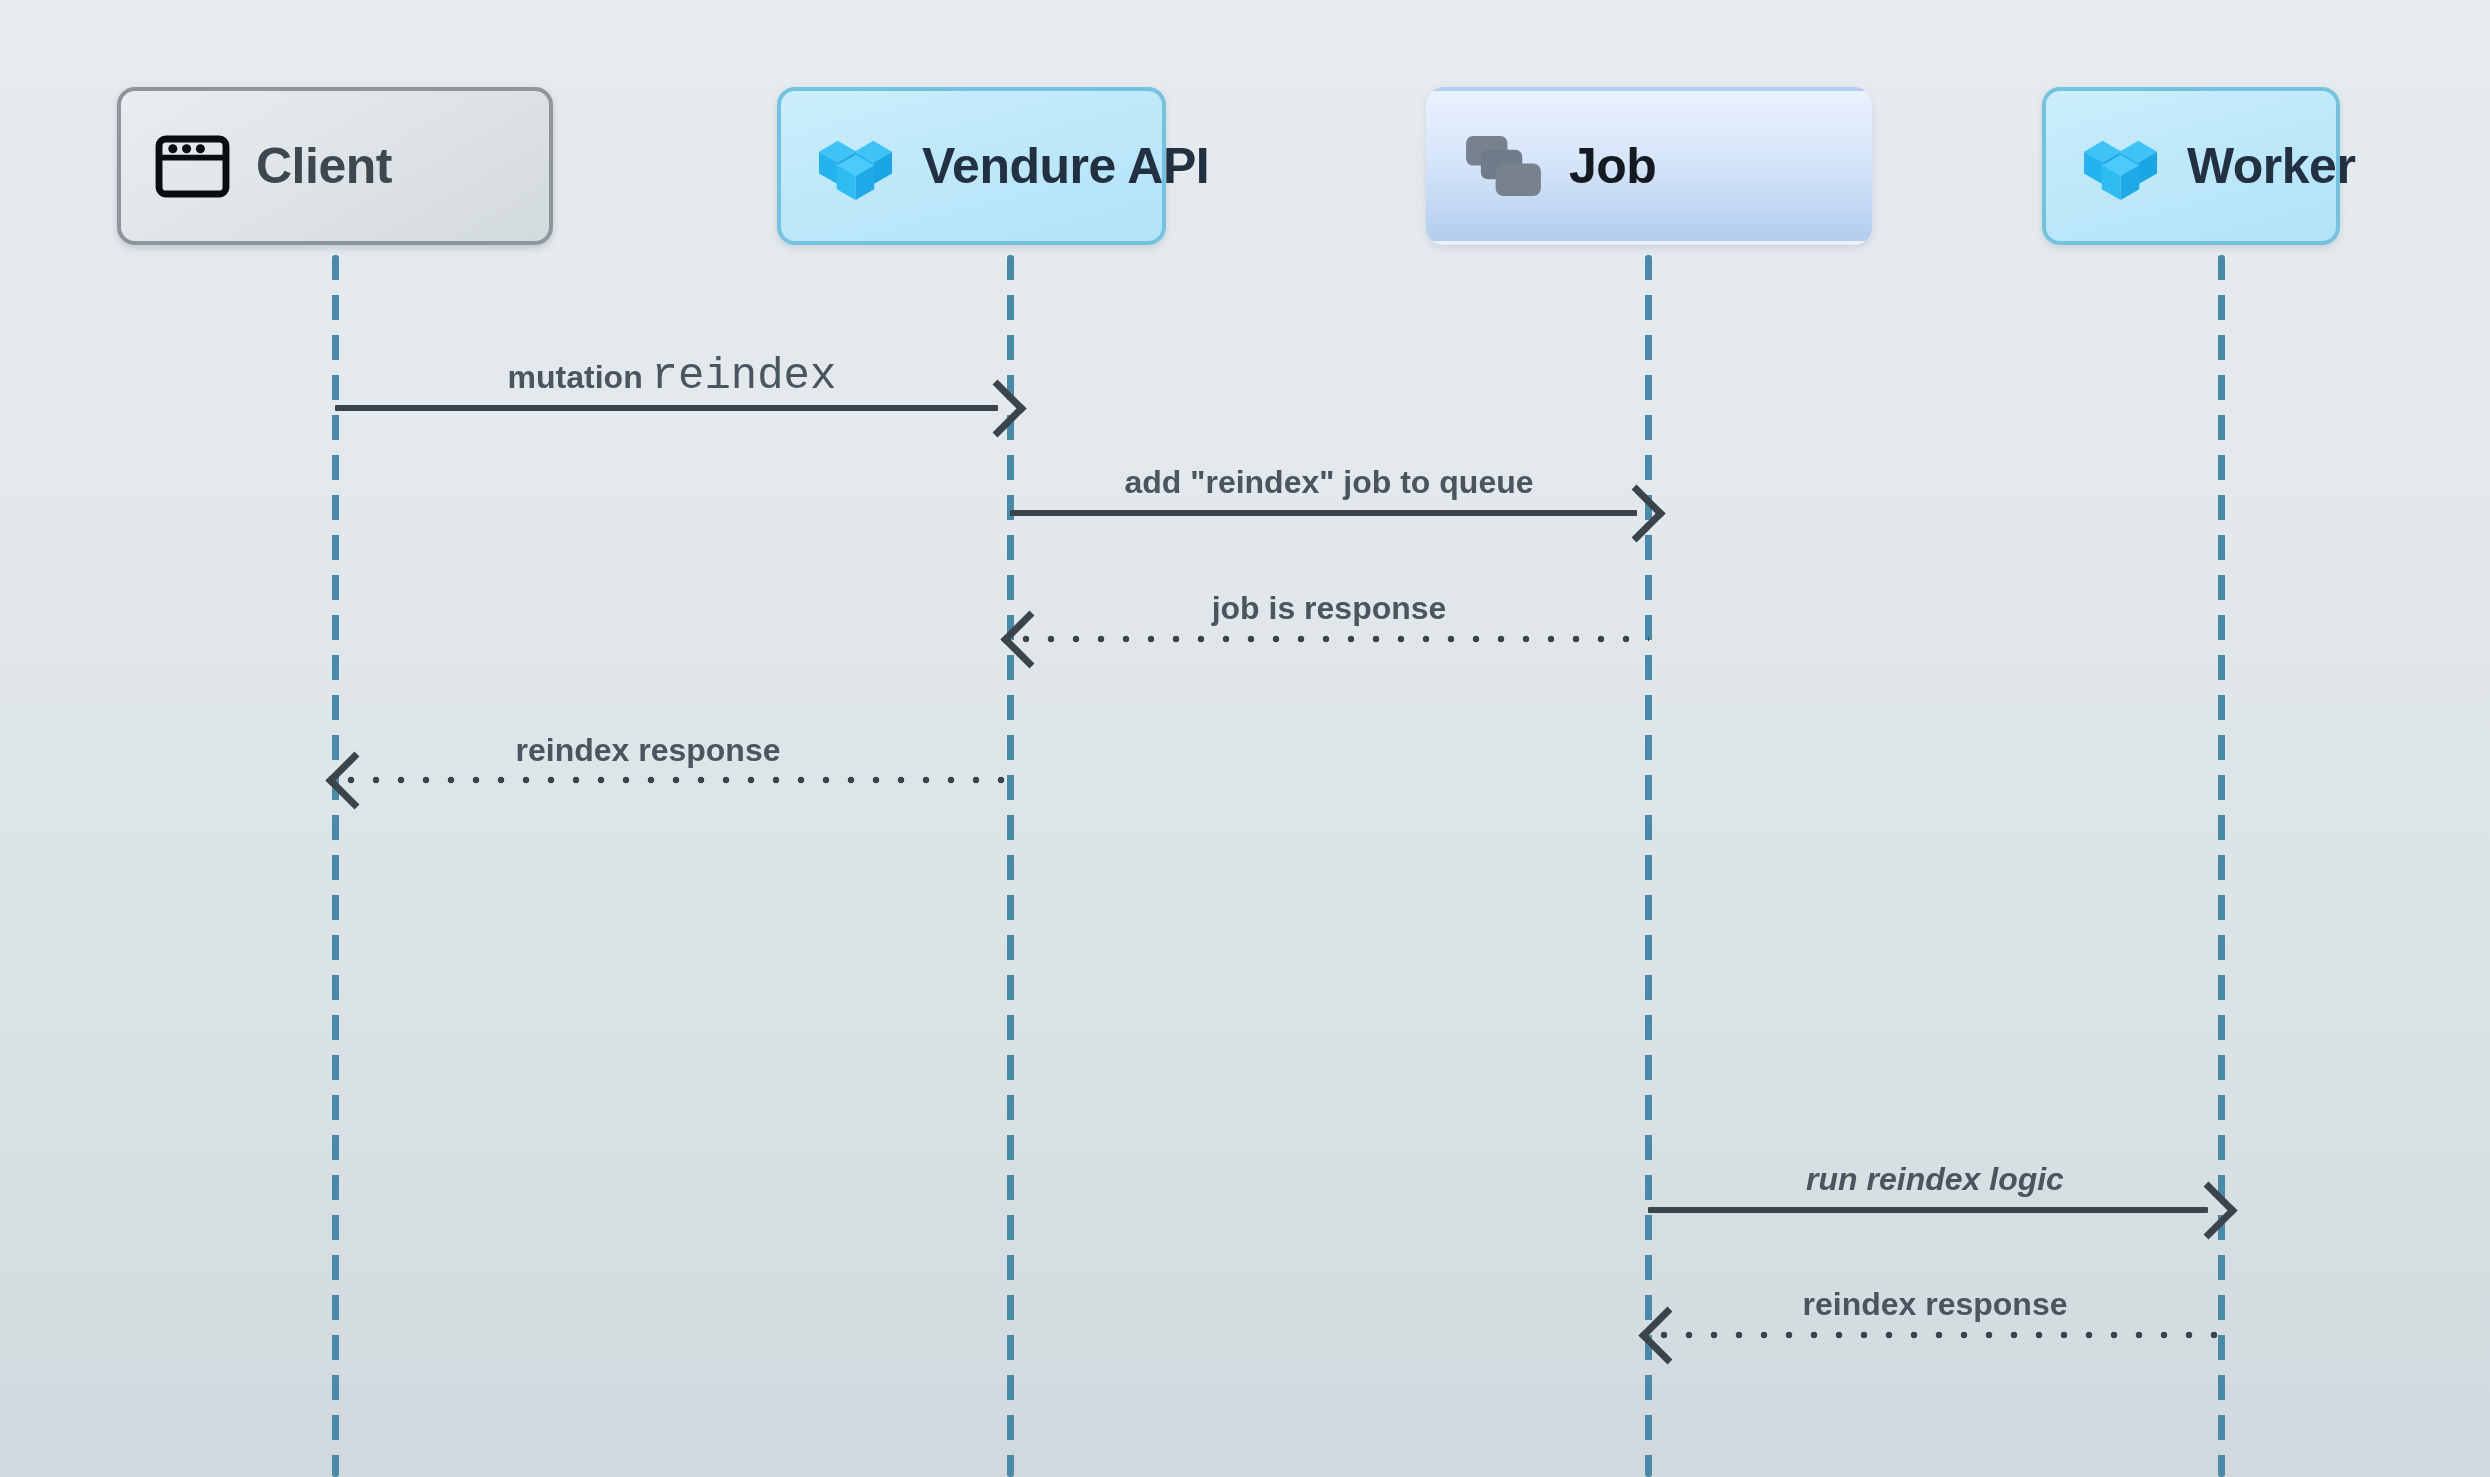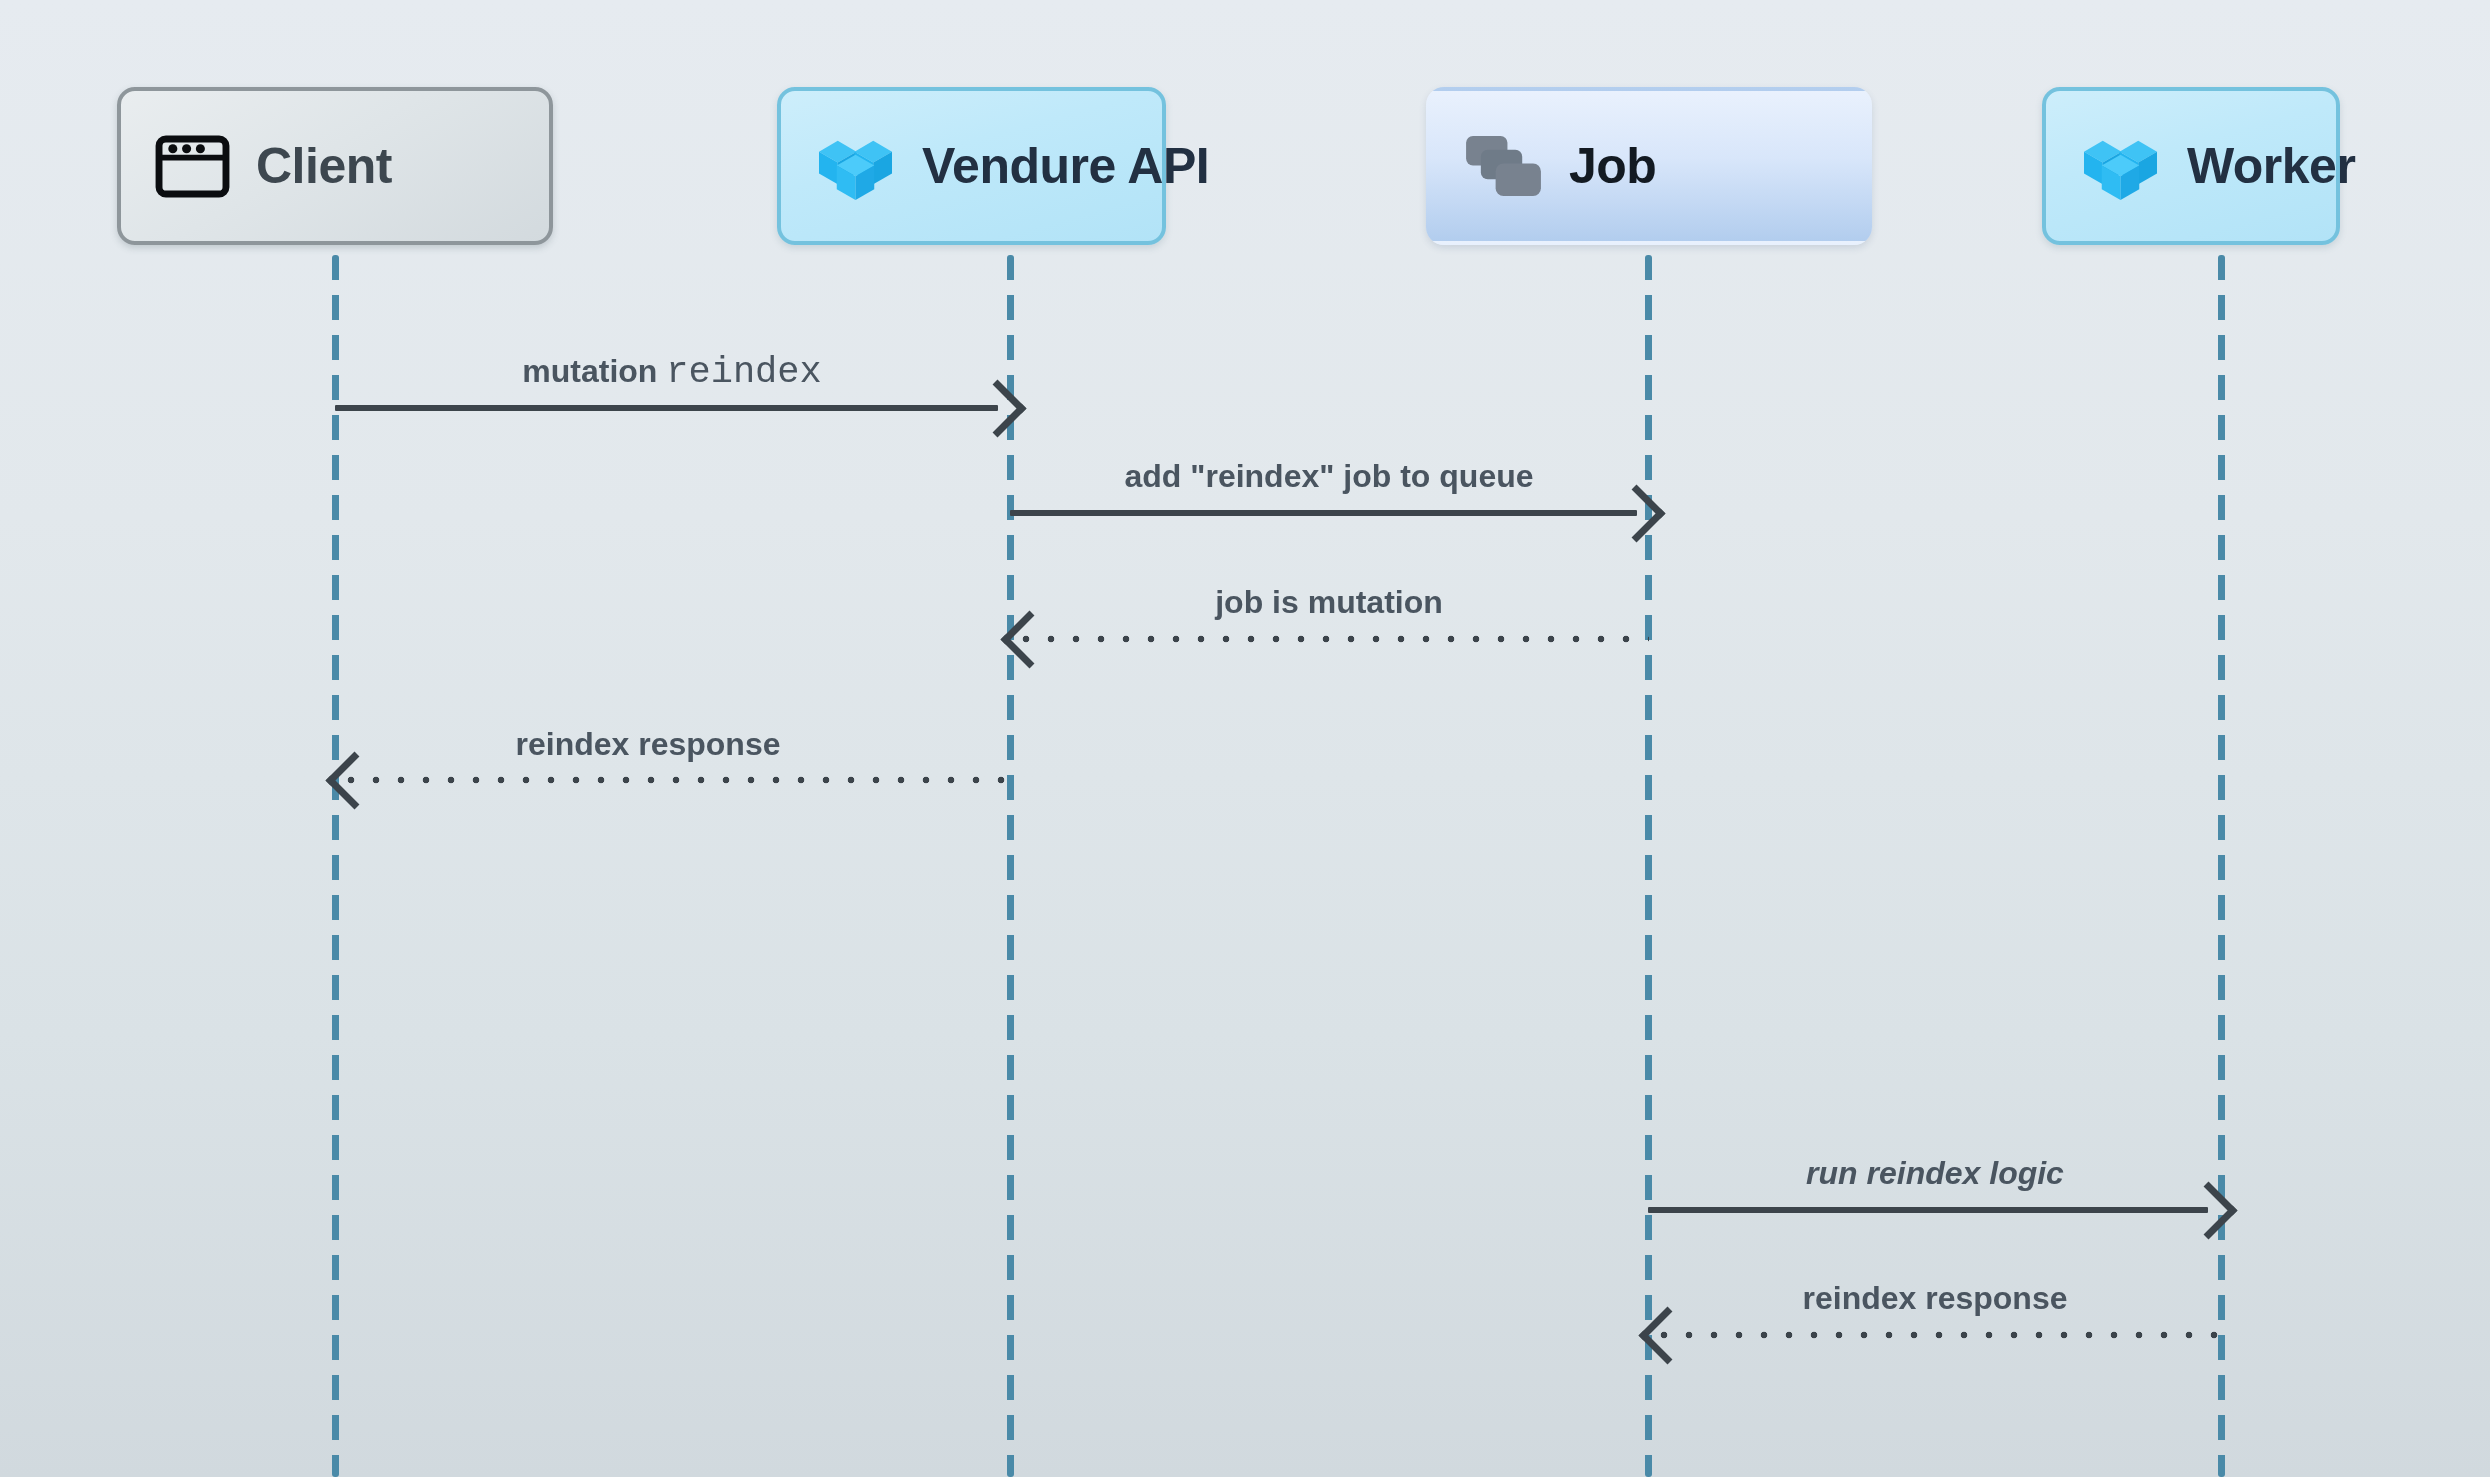--- a/index.html
+++ b/index.html
@@ -81,21 +81,21 @@
     font-size: 32px;
     font-weight: bold;
     color: #4a5560;
     white-space: nowrap;
     text-align: center;
     transform: translateX(-50%);
   }
   .msg-label .mono {
     font-family: "Liberation Mono", monospace;
     font-weight: normal;
-    font-size: 37px;
+    font-size: 44px;
     letter-spacing: 0px;
   }
 
   .msg-line {
     position: absolute;
     height: 6px;
     background: #3c444b;
     border-radius: 1px;
   }
   .msg-line.dotted {
@@ -175,21 +175,21 @@
   </svg>
       <span class="p-label">Worker</span>
     </div>
     <div class="lifeline" style="left: 2218px; top: 255px; height: 1222px;"></div>
     <div class="msg-label" style="left: 672px; top: 351px;"><span>mutation </span><span class="mono">reindex</span></div>
     <div class="msg-line" style="left: 335px; top: 405px; width: 663px;"></div>
     <div class="arrow-head right" style="top: 388px; left: 977px;"></div>
     <div class="msg-label" style="left: 1329px; top: 456px;"><span>add "reindex" job to queue</span><span class="mono"></span></div>
     <div class="msg-line" style="left: 1010px; top: 510px; width: 627px;"></div>
     <div class="arrow-head right" style="top: 493px; left: 1616px;"></div>
-    <div class="msg-label" style="left: 1329px; top: 582px;"><span>job is mutation</span><span class="mono"></span></div>
+    <div class="msg-label" style="left: 1329px; top: 582px;"><span>job is response</span><span class="mono"></span></div>
     <div class="msg-line dotted" style="left: 1022px; top: 635px; width: 627px;"></div>
     <div class="arrow-head left" style="top: 619px; left: 1009px;"></div>
     <div class="msg-label" style="left: 648px; top: 724px;"><span>reindex response</span><span class="mono"></span></div>
     <div class="msg-line dotted" style="left: 347px; top: 776px; width: 663px;"></div>
     <div class="arrow-head left" style="top: 760px; left: 334px;"></div>
     <div class="msg-label" style="left: 1935px; top: 1153px; font-style: italic;"><span>run reindex logic</span><span class="mono"></span></div>
     <div class="msg-line" style="left: 1648px; top: 1207px; width: 560px;"></div>
     <div class="arrow-head right" style="top: 1190px; left: 2188px;"></div>
     <div class="msg-label" style="left: 1935px; top: 1278px;"><span>reindex response</span><span class="mono"></span></div>
     <div class="msg-line dotted" style="left: 1660px; top: 1331px; width: 560px;"></div>

